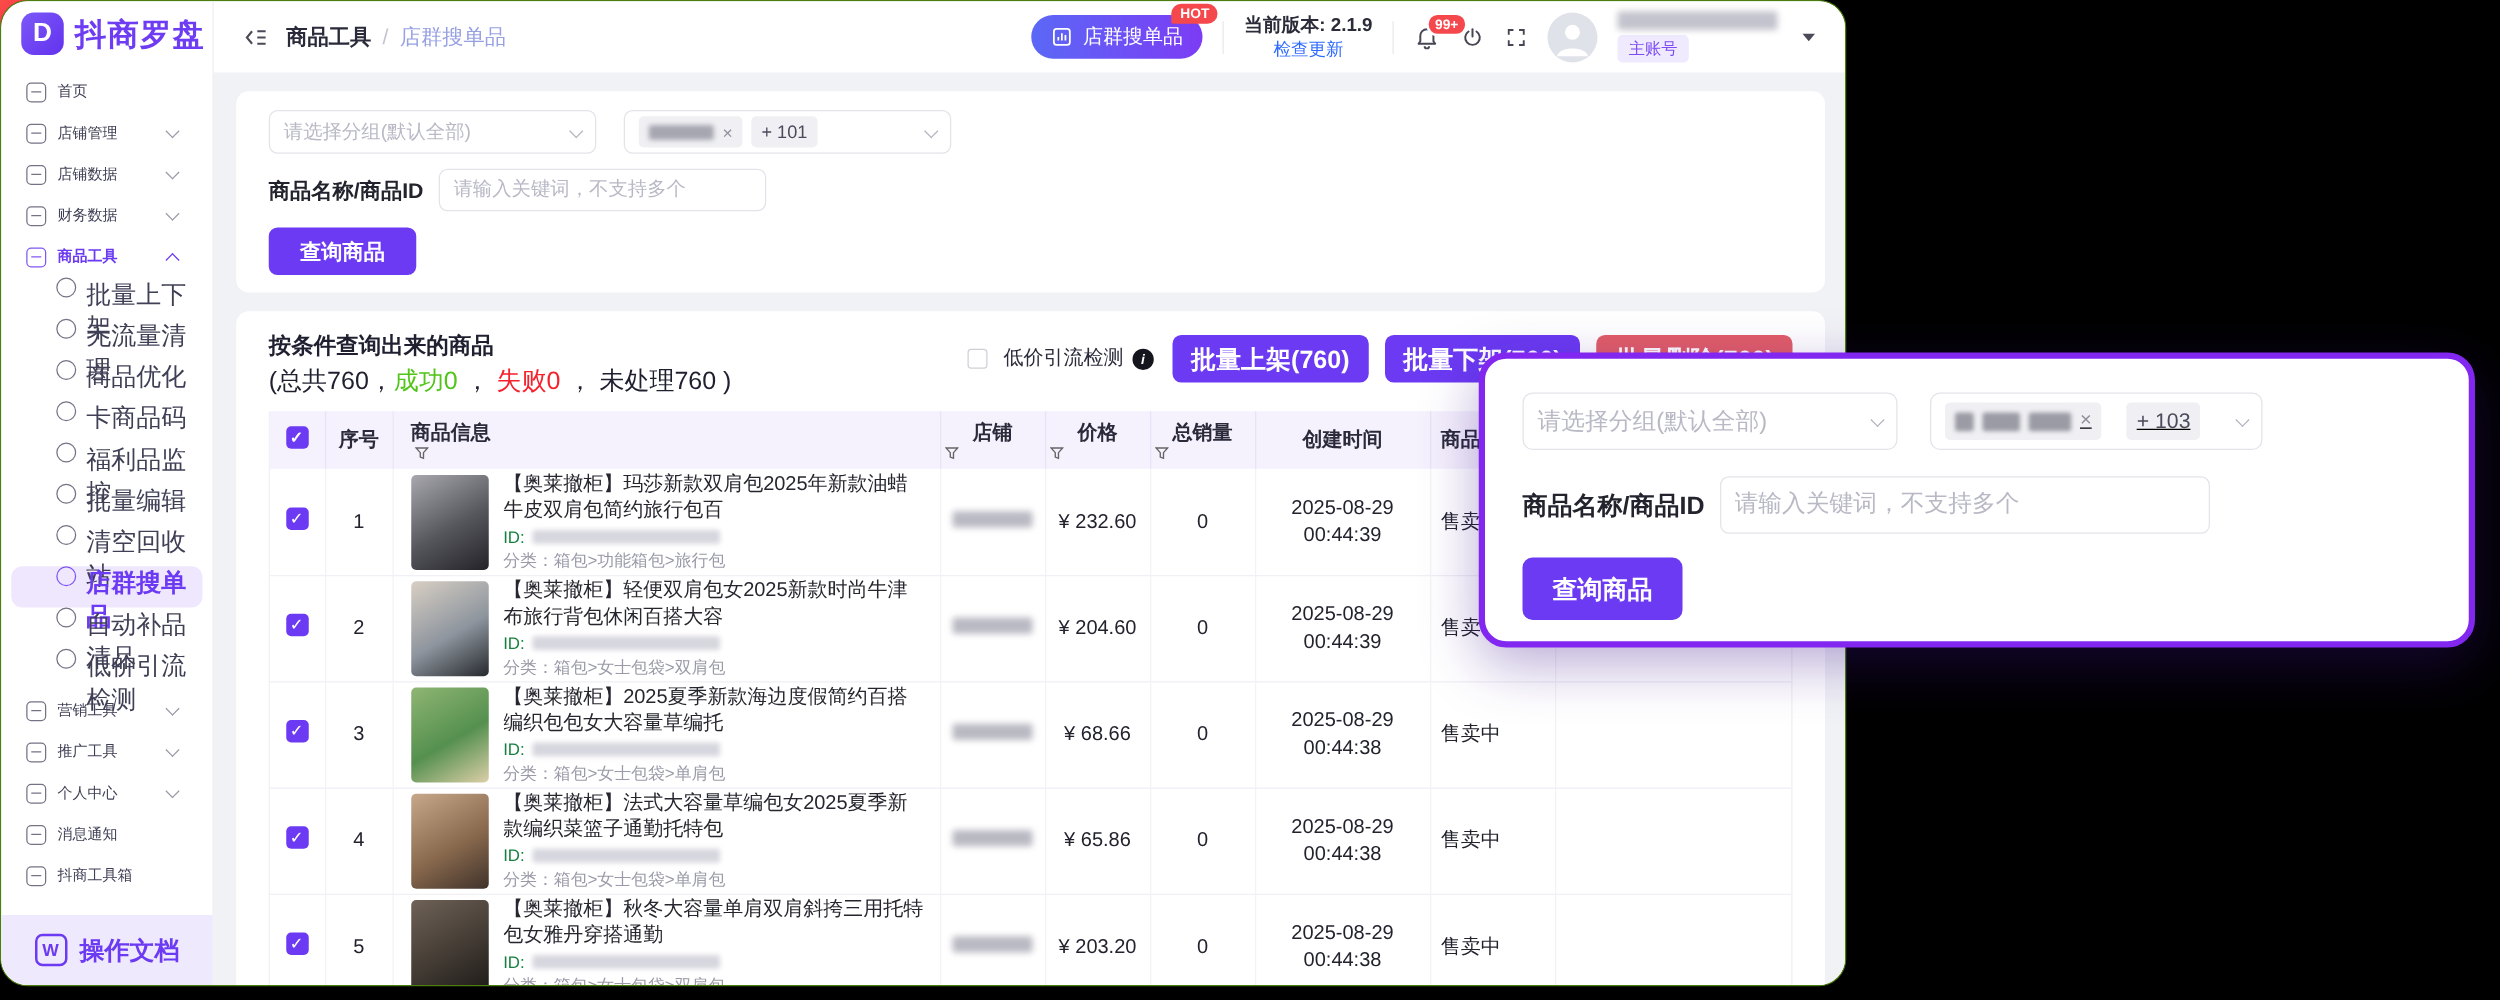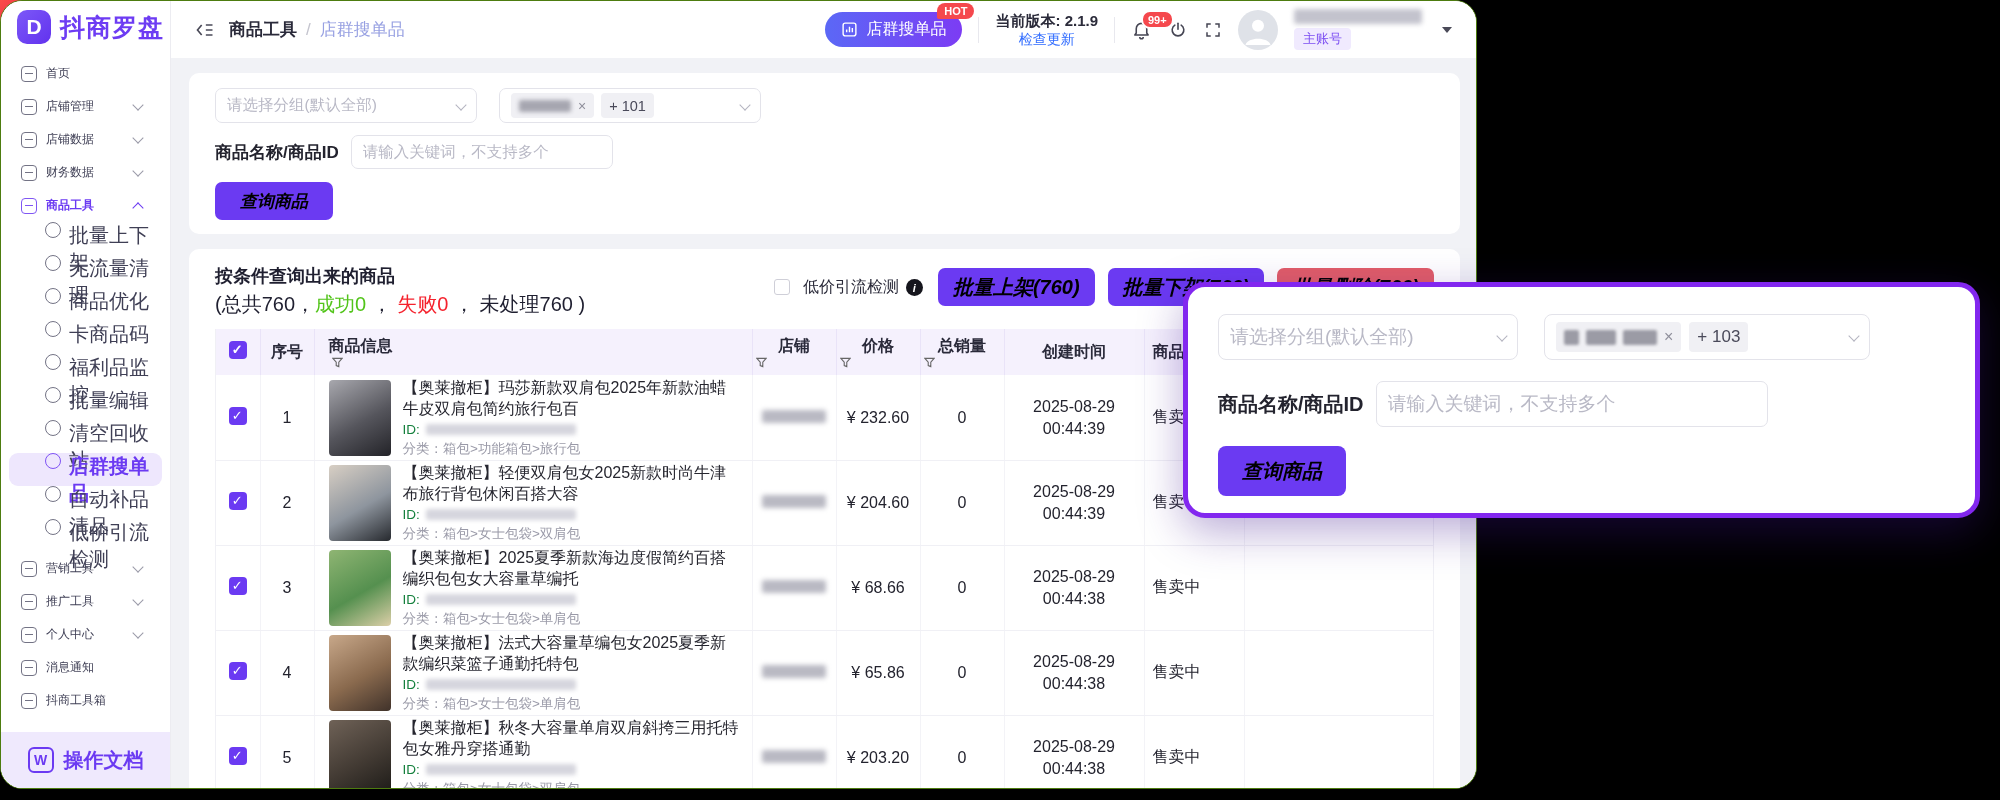--- a/index.html
+++ b/index.html
@@ -93,22 +93,22 @@
     gap:7px; padding:0 8px; font-size:14.5px; color:#4a4a5a; white-space:nowrap; }
   .tag .x { color:#8f8f9b; font-size:14px; cursor:pointer; }
   .tag .x::after { content:"×"; }
   .tag-blur { width:52px; height:12px; background:#a6a6b0; filter:blur(2.2px); }
   .frow2 { margin-top:12px; }
   .flabel { font-size:17px; font-weight:600; color:#23232e; margin-right:12px; white-space:nowrap; }
   .tinput { width:262px; height:34px; border:1px solid #e3e3ea; border-radius:7px;
     padding:0 11px; font-size:15.5px; color:#333; outline:none; font-family:inherit; }
   .tinput::placeholder { color:#b9b9c6; }
   .frow3 { margin-top:13px; }
-  .btn { border:none; border-radius:7px; color:#000000; font-weight:700; cursor:pointer;
-    display:inline-flex; align-items:center; justify-content:center; font-family:inherit;font-style:italic; }
+  .btn { border:none; border-radius:7px; color:#ffffff; font-weight:700; cursor:pointer;
+    display:inline-flex; align-items:center; justify-content:center; font-family:inherit; }
   .btn.primary { background:#6b3af2; }
   .btn.danger { background:#e25d68; }
   .query-btn { width:118px; height:38px; font-size:17px; }
 
   
   .table-card { margin-top:15px; border-radius:10px 10px 0 0; padding-bottom:0; }
   .card-head { display:flex; justify-content:space-between; padding:15px 26px 11px; }
   .rtitle { font-size:18px; font-weight:700; color:#1f1f30; line-height:1.35; }
   .rsummary { font-size:20px; color:#1f1f30; margin-top:3px; }
   .rsummary .ok { color:#52c41a; }
@@ -149,21 +149,21 @@
   .shop-blur { width:64px; height:13px; background:#b9b9c3; }
   .c-time div { line-height:1.35; }
   .c-status { text-align:left; padding-left:8px; }
 
   
   .popup { position:absolute; left:1183px; top:282px; width:797px; height:236px;
     background:#fff; border:5px solid #8227ef; border-radius:22px; z-index:20;
     box-shadow:0 14px 44px rgba(60,20,140,.35); padding:27px 30px; }
   .popup .sel { width:300px; height:46px; border-radius:8px; }
   .popup .ph { font-size:19px; }
-  .popup .sel2 { margin-left:26px; width:326px; gap:8px; }
+  .popup .sel2 { margin-left:26px; width:266px; gap:20px;text-decoration:underline; }
   .popup .tag { height:30px; font-size:17px; }
   .popup .tag .x { font-size:16px; }
   .pblur { display:inline-block; height:15px; background:#9b9ba5; border-radius:2px; filter:blur(1.8px); }
   .popup .frow2 { margin-top:21px; }
   .popup .flabel { font-size:20px; }
   .popup .tinput { width:392px; height:46px; font-size:19px; border-radius:7px; }
   .popup .frow3 { margin-top:19px; }
   .popup .query-btn { width:128px; height:50px; font-size:20px; border-radius:8px; }
 
   svg { display:block; }

